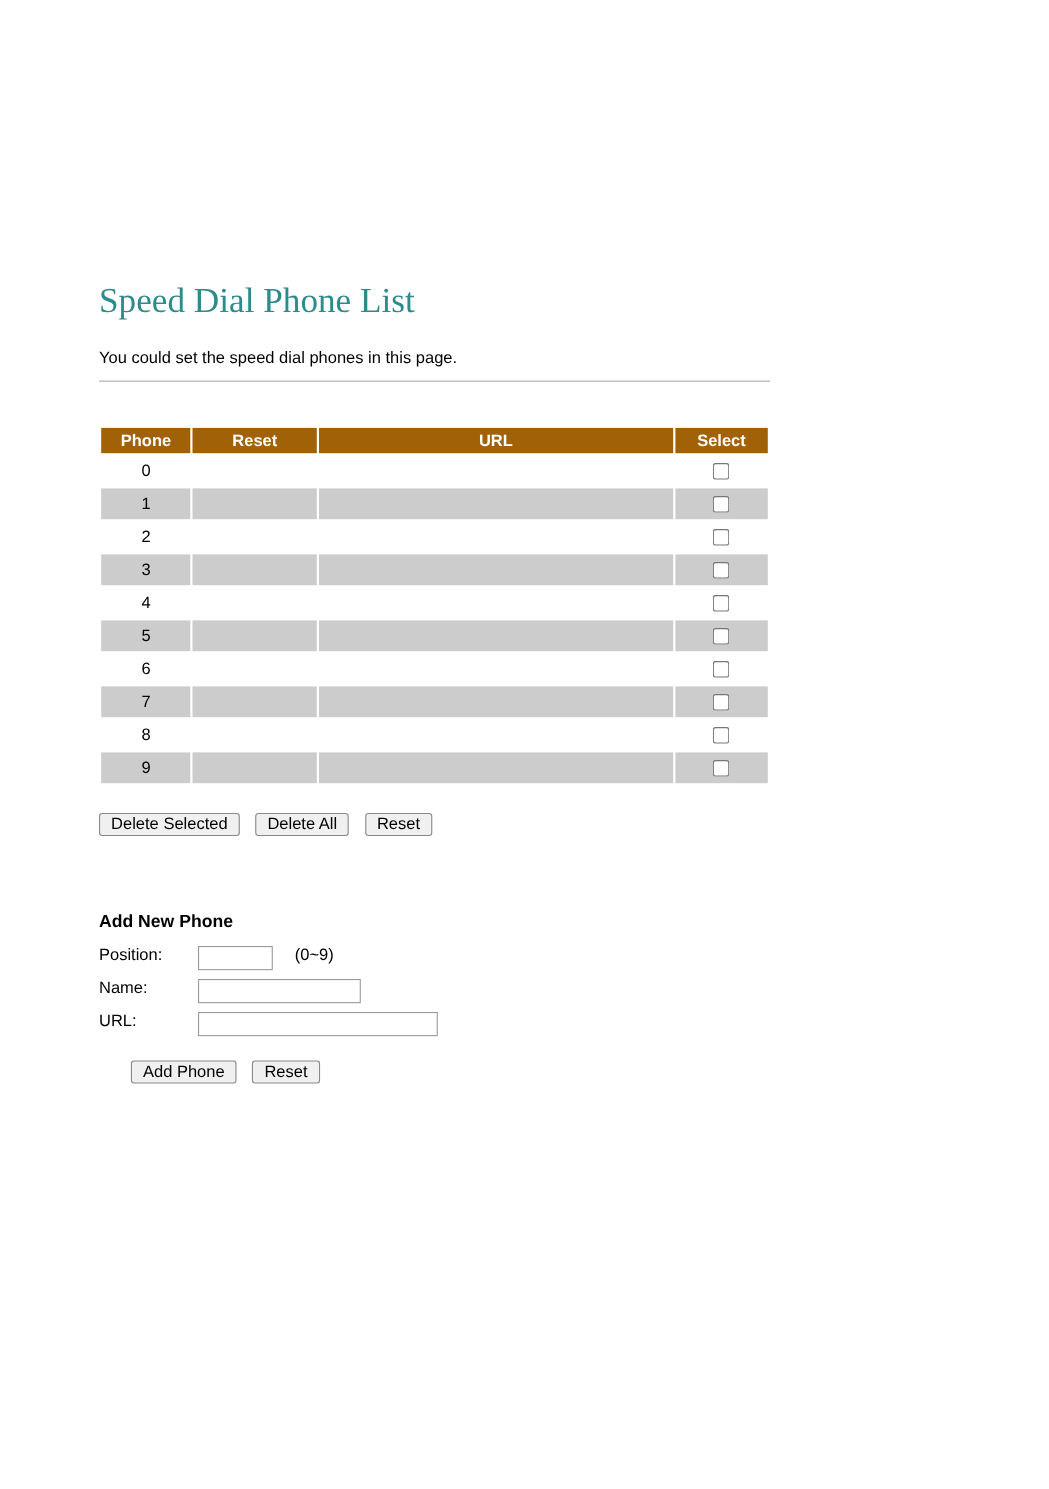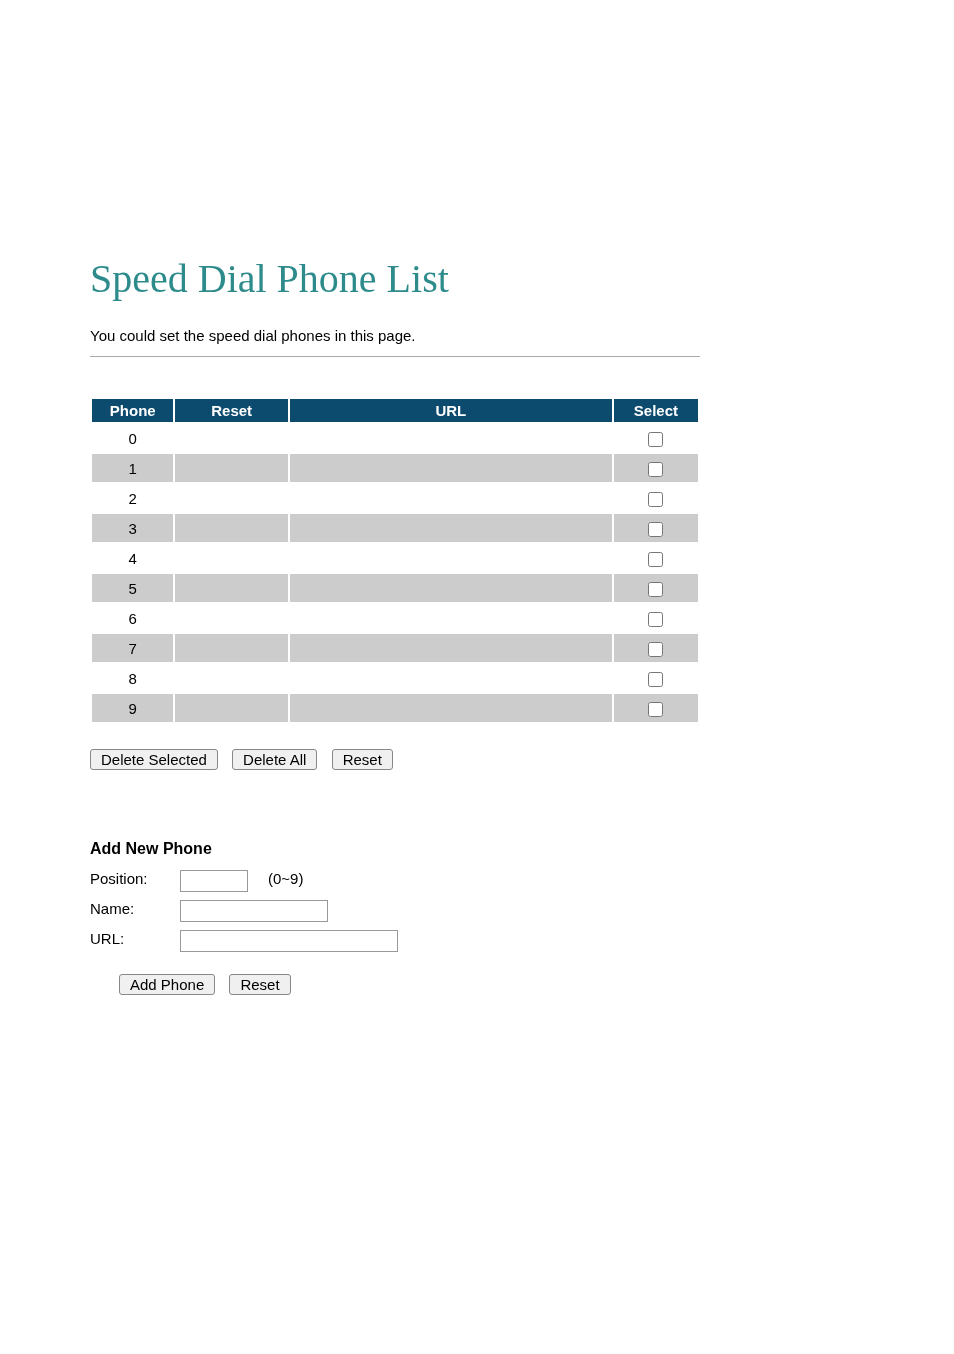--- a/index.html
+++ b/index.html
@@ -8,41 +8,41 @@
       padding: 90px;
       padding-top: 255px;
       background: white;
       font-size: 15px;
       color: #000;
     }
     h1 {
       font-family: Georgia, "Times New Roman", serif;
       color: #2e8b8b;
       font-weight: normal;
-      font-size: 40px;
+      font-size: 32px;
       margin: 0 0 25px 0;
     }
     .description {
       margin-bottom: 12px;
       font-size: 15px;
     }
     hr {
       border: none;
       border-top: 1px solid #aaa;
       margin: 0 0 40px 0;
       width: 610px;
     }
     .phone-table {
       border-collapse: separate;
       border-spacing: 2px 2px;
       width: 610px;
       margin-bottom: 25px;
     }
     .phone-table th {
-      background: #0c4a6e;
+      background: #a16207;
       color: white;
       font-weight: bold;
       font-size: 15px;
       padding: 3px 4px;
       text-align: center;
     }
     .phone-table td {
       text-align: center;
       padding: 4px 4px;
       font-size: 15px;

